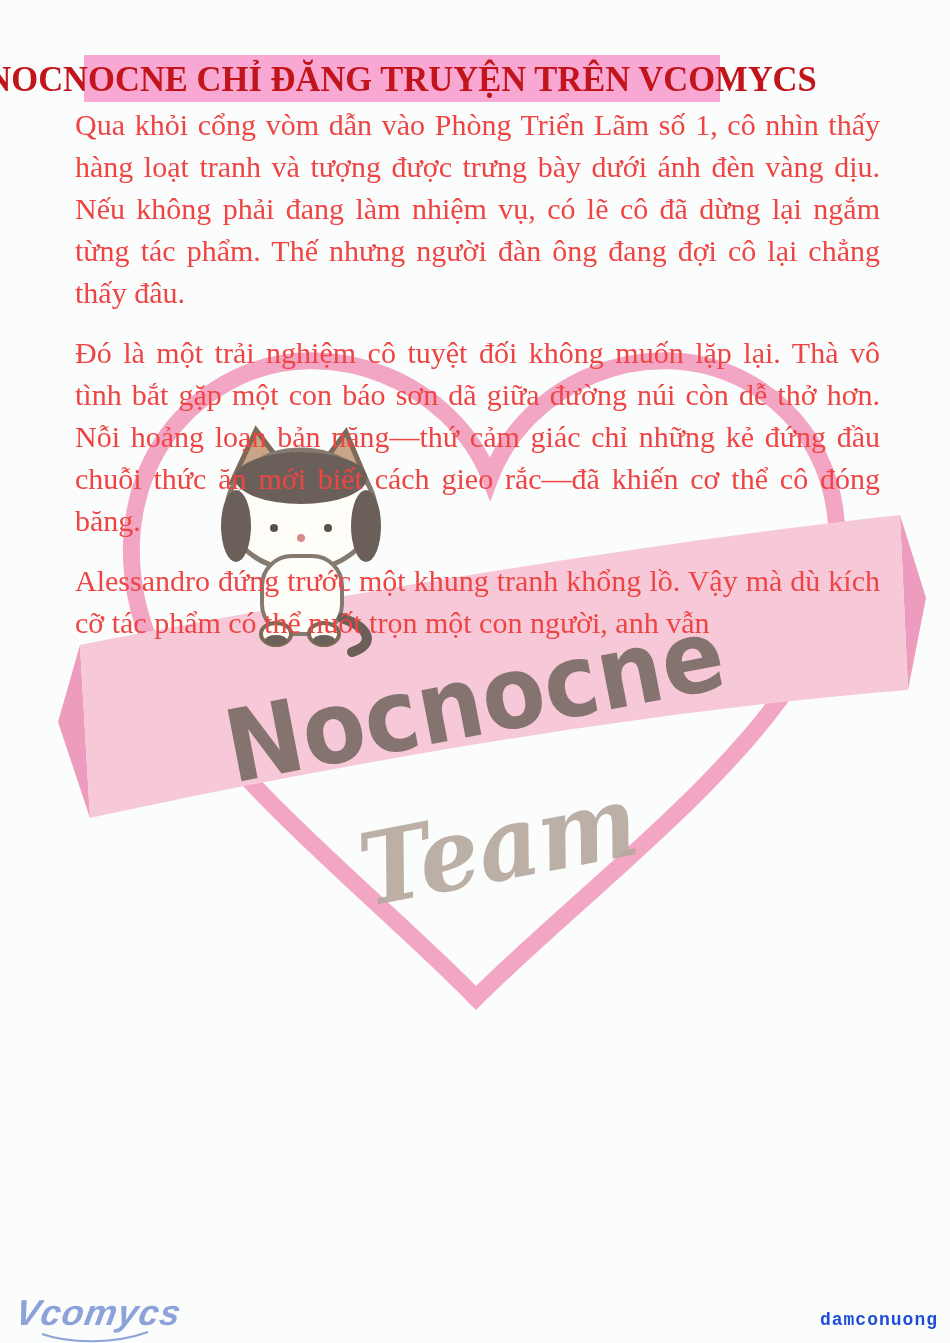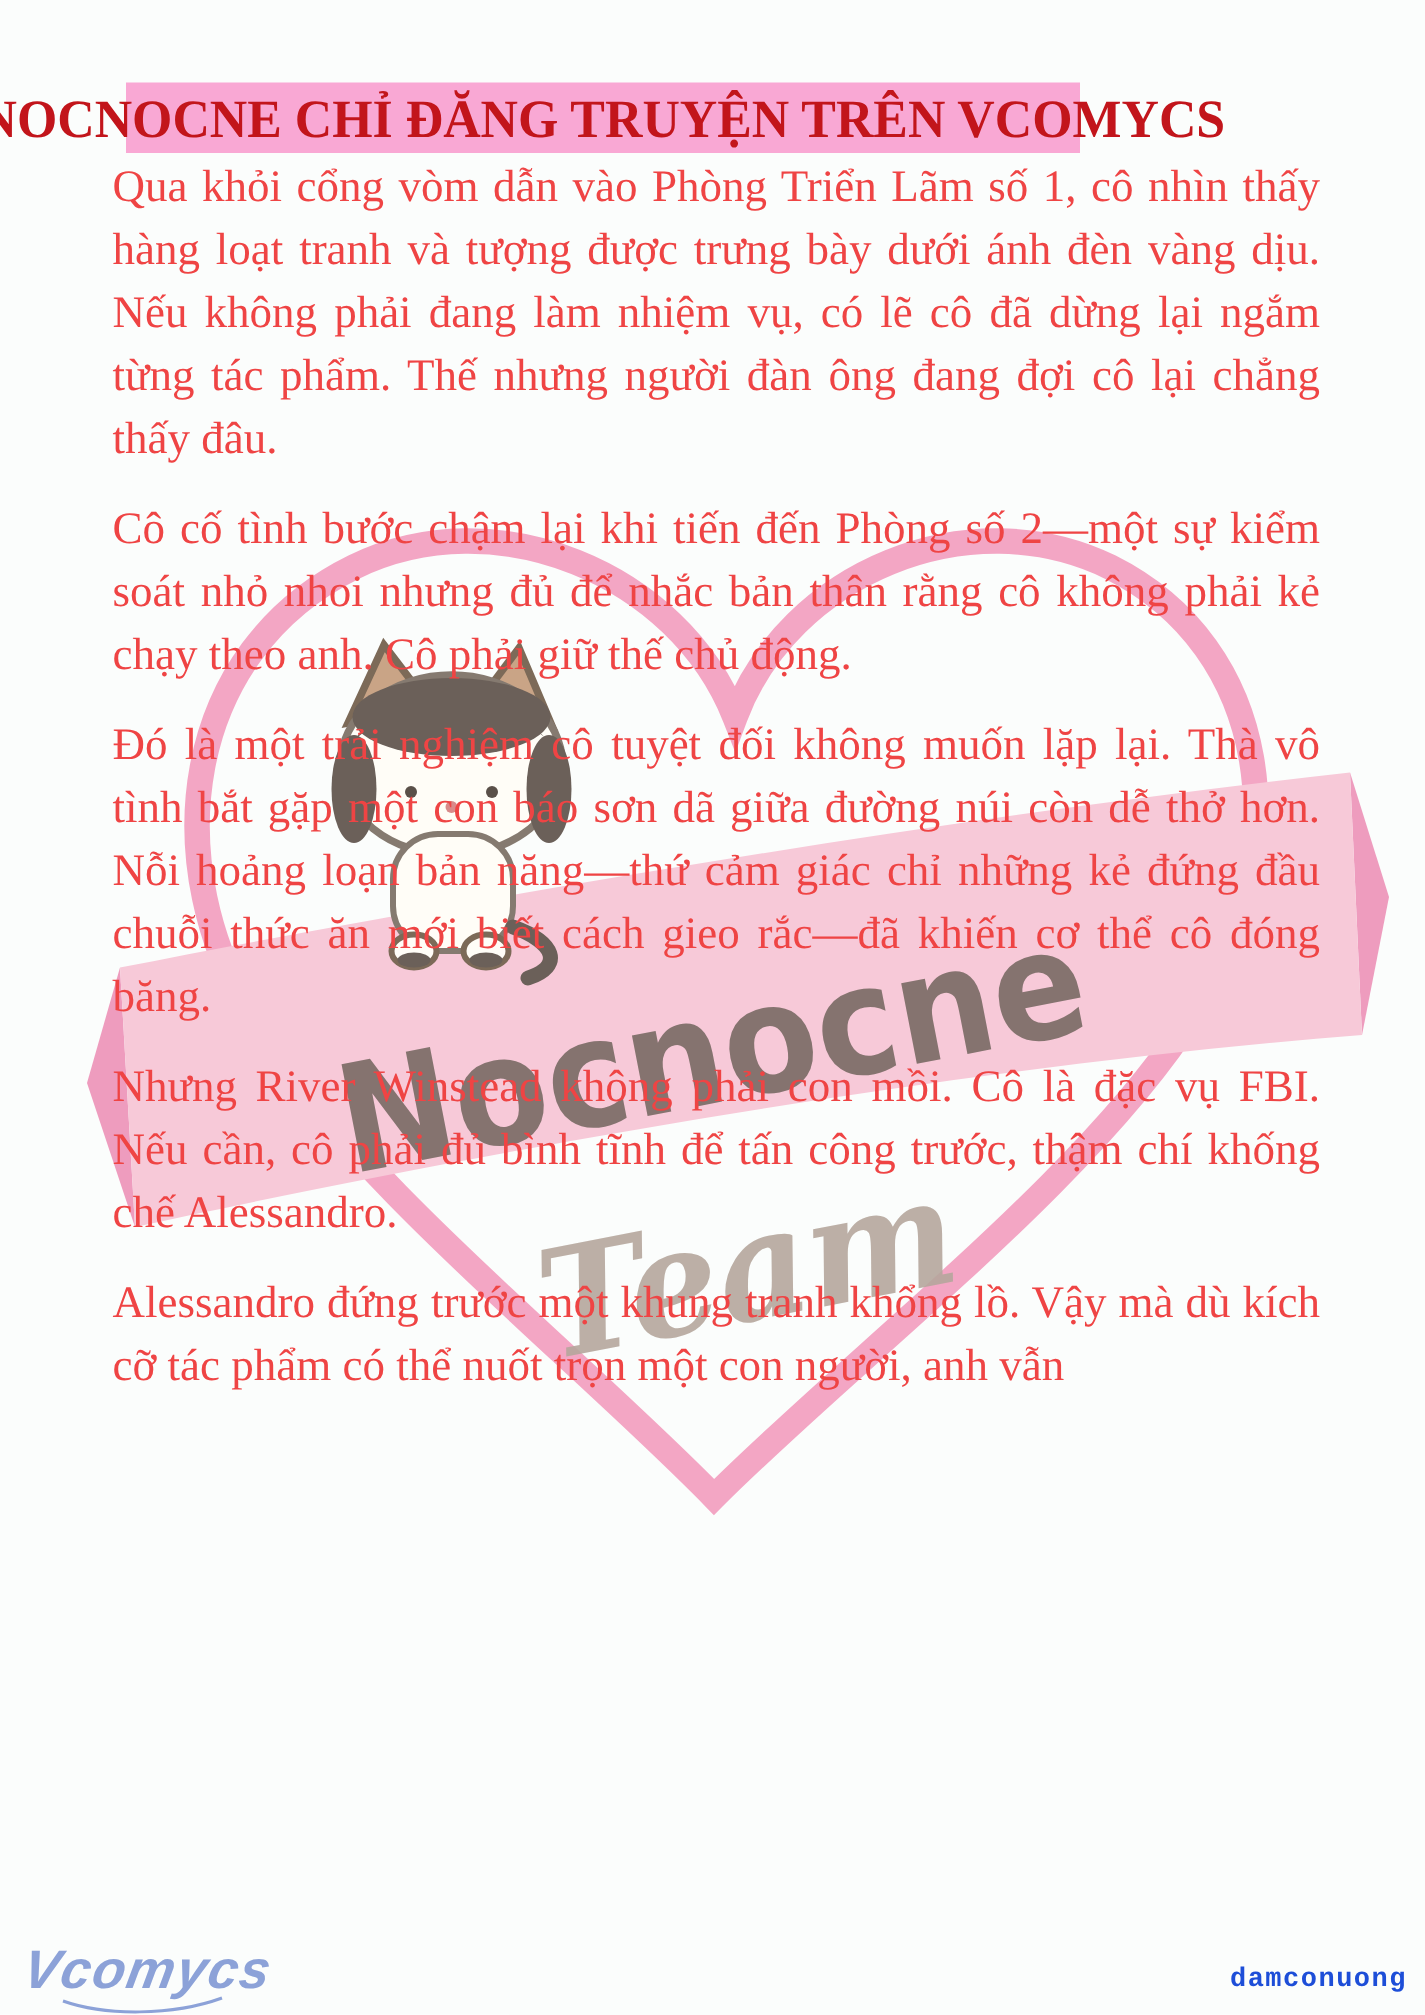--- a/index.html
+++ b/index.html
@@ -128,23 +128,21 @@
       <text class="wm-team" x="330" y="882" font-size="100" fill="#b5a69c" fill-opacity="0.9" textLength="280" lengthAdjust="spacingAndGlyphs">Team</text>
     </g>
   </svg>
 
   <div class="header-banner">
     <span>NOCNOCNE CHỈ ĐĂNG TRUYỆN TRÊN VCOMYCS</span>
   </div>
 
   <div class="story">
     <p>Qua khỏi cổng vòm dẫn vào Phòng Triển Lãm số 1, cô nhìn thấy hàng loạt tranh và tượng được trưng bày dưới ánh đèn vàng dịu. Nếu không phải đang làm nhiệm vụ, có lẽ cô đã dừng lại ngắm từng tác phẩm. Thế nhưng người đàn ông đang đợi cô lại chẳng thấy đâu.</p>
-    <p>Cô cố tình bước chậm lại khi tiến đến Phòng số 2—một sự kiểm soát nhỏ nhoi nhưng đủ để nhắc bản thân rằng cô không phải kẻ chạy theo anh. Cô phải giữ thế chủ động.</p>
     <p>Đó là một trải nghiệm cô tuyệt đối không muốn lặp lại. Thà vô tình bắt gặp một con báo sơn dã giữa đường núi còn dễ thở hơn. Nỗi hoảng loạn bản năng—thứ cảm giác chỉ những kẻ đứng đầu chuỗi thức ăn mới biết cách gieo rắc—đã khiến cơ thể cô đóng băng.</p>
-    <p>Nhưng River Winstead không phải con mồi. Cô là đặc vụ FBI. Nếu cần, cô phải đủ bình tĩnh để tấn công trước, thậm chí khống chế Alessandro.</p>
     <p>Alessandro đứng trước một khung tranh khổng lồ. Vậy mà dù kích cỡ tác phẩm có thể nuốt trọn một con người, anh vẫn</p>
   </div>
 
   <div class="vcomycs-logo">Vcomycs</div>
   <svg class="vcomycs-swash" width="110" height="14" viewBox="0 0 110 14">
     <path d="M2 4 C 30 14, 75 14, 108 2" fill="none" stroke="#8ca2d8" stroke-width="2"></path>
   </svg>
   <div class="damconuong">damconuong</div>
 
 </div>

